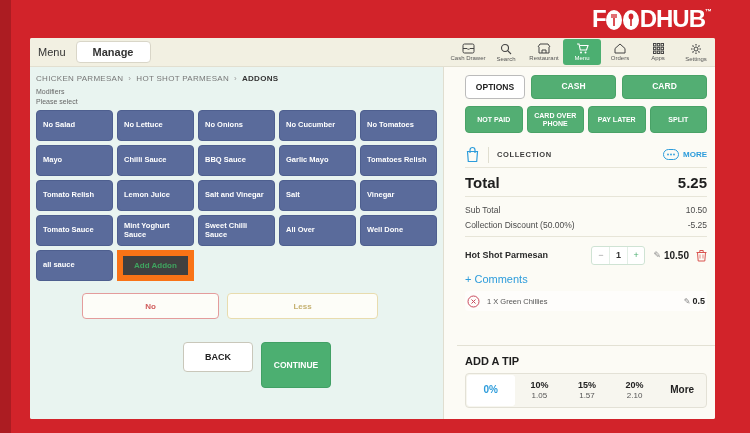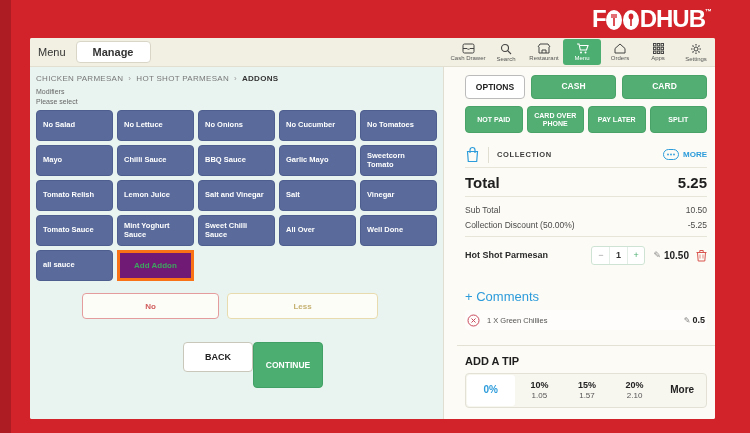--- a/index.html
+++ b/index.html
@@ -31,27 +31,27 @@
   
   .left { position:absolute; left:0; top:29px; width:413px; bottom:0; background:#e9f4f0; padding:7px 6px 0 6px; }
   .crumbs { display:flex; align-items:center; gap:5px; font-size:8px; color:#777; letter-spacing:.3px; margin-bottom:5px; }
   .crumbs .sep { color:#999; font-size:8px; }
   .crumbs .last { color:#333; font-weight:700; }
   .mods-title { font-size:7px; color:#666; margin-bottom:3px; }
   .mods-sub { font-size:7px; color:#666; margin-bottom:5px; }
 
   .grid { display:grid; grid-template-columns:repeat(5, 77px); gap:4px; }
   .modbtn { height:31px; background:#5a6b9b; border:1px solid #4e5f8f; border-radius:4px; color:#fff; font-size:7.5px; font-weight:700; display:flex; align-items:center; padding:8px 6px; line-height:1.15; }
-  .addbtn { height:31px; background:#701a75; border:3px solid #f97316; border-radius:0; color:#3fa45f; font-size:8px; font-weight:700; display:flex; align-items:center; justify-content:center; }
+  .addbtn { height:31px; background:#404040; border:6px solid #f97316; border-radius:0; color:#3fa45f; font-size:8px; font-weight:700; display:flex; align-items:center; justify-content:center; }
 
   .noless { display:flex; margin-top:12px; margin-left:46px; gap:8px; }
   .btn-no { width:137px; height:26px; background:#fdfdf8; border:1px solid #e49c9c; border-radius:4px; color:#d05c5c; font-size:8px; font-weight:700; display:flex; align-items:center; justify-content:center; }
   .btn-less { width:151px; height:26px; background:#fdfdf8; border:1px solid #e8dcae; border-radius:4px; color:#c5b170; font-size:8px; font-weight:700; display:flex; align-items:center; justify-content:center; }
 
-  .actions { display:flex; margin-top:23px; margin-left:127px; gap:0;padding-left:20px; }
+  .actions { display:flex; margin-top:23px; margin-left:127px; gap:8px;padding-left:20px; }
   .btn-back { width:70px; height:30px; background:#fff; border:1px solid #c9c7ba; border-radius:4px; color:#222; font-size:9px; font-weight:700; display:flex; align-items:center; justify-content:center; }
   .btn-continue { width:70px; height:46px; background:#4caf71; border:1px solid #41a065; border-radius:4px; color:#fff; font-size:8.5px; font-weight:700; display:flex; align-items:center; justify-content:center; }
 
   
   .right { position:absolute; left:413px; top:29px; right:0; bottom:0; background:#fcfbf5; border-left:1px solid #e0ded0; padding:8px 8px 0 21px; display:flex; flex-direction:column; }
   .payrow1 { display:flex; gap:6px; }
   .btn-options { width:60px; height:24px; background:#fff; border:1px solid #bbb; border-radius:4px; color:#222; font-size:8.5px; font-weight:700; display:flex; align-items:center; justify-content:center; }
   .gbtn { background:#53ae73; border:1px solid #49a267; border-radius:4px; color:#fff; font-weight:700; display:flex; align-items:center; justify-content:center; text-align:center; line-height:1.1; }
   .btn-cash, .btn-card { flex:1; height:24px; font-size:8.5px; }
   .payrow2 { display:flex; gap:4px; margin-top:7px; }
@@ -73,21 +73,21 @@
   .itemname { font-size:9px; font-weight:700; color:#2b2b2b; flex:1; }
   .stepper { display:flex; width:54px; height:19px; border:1px solid #cfe3d4; border-radius:3px; background:#fff; overflow:hidden; }
   .stepper .st { flex:1; display:flex; align-items:center; justify-content:center; font-size:9px; }
   .st-minus { color:#999; }
   .st-val { color:#333; font-weight:700; border-left:1px solid #e3efe6; border-right:1px solid #e3efe6; }
   .st-plus { color:#4caf71; }
   .pencil { font-size:9px; color:#888; margin:0 3px 0 8px; }
   .itemprice { font-size:10px; font-weight:700; color:#1e1e1e; }
   .trash { margin-left:7px; display:flex; }
 
-  .comments { font-size:13px; color:#2d9cdb; margin-top:23px; }
+  .comments { font-size:11px; color:#2d9cdb; margin-top:7px; }
   .subitem { display:flex; align-items:center; margin-top:6px; height:20px; background:rgba(255,255,255,.55); border-radius:3px; padding:0 2px; }
   .subitem .name { font-size:7.5px; color:#555; margin-left:7px; flex:1; }
   .subitem .pencil { margin:0 2px 0 0; font-size:8px; }
   .subitem .price { font-size:9px; font-weight:700; color:#222; }
 
   .spacer { flex:1; }
   .tip-divider { height:1px; background:#e3e1d4; margin:0 -8px; }
   .tip-title { font-size:11px; font-weight:800; color:#1e1e1e; margin-top:9px; }
   .tipbar { margin-top:6px; margin-bottom:11px; height:35px; border:1px solid #e3e1d6; border-radius:4px; background:#f7f6ef; display:flex; align-items:stretch; overflow:hidden; }
   .tipcell { flex:1; display:flex; flex-direction:column; align-items:center; justify-content:center; line-height:1.25; }
@@ -215,21 +215,21 @@
       <div class="grid">
         <div class="modbtn">No Salad</div>
         <div class="modbtn">No Lettuce</div>
         <div class="modbtn">No Onions</div>
         <div class="modbtn">No Cucumber</div>
         <div class="modbtn">No Tomatoes</div>
         <div class="modbtn">Mayo</div>
         <div class="modbtn">Chilli Sauce</div>
         <div class="modbtn">BBQ Sauce</div>
         <div class="modbtn">Garlic Mayo</div>
-        <div class="modbtn">Sweetcorn Tomato</div>
+        <div class="modbtn">Tomatoes Relish</div>
         <div class="modbtn">Tomato Relish</div>
         <div class="modbtn">Lemon Juice</div>
         <div class="modbtn">Salt and Vinegar</div>
         <div class="modbtn">Salt</div>
         <div class="modbtn">Vinegar</div>
         <div class="modbtn">Tomato Sauce</div>
         <div class="modbtn">Mint Yoghurt Sauce</div>
         <div class="modbtn">Sweet Chilli Sauce</div>
         <div class="modbtn">All Over</div>
         <div class="modbtn">Well Done</div>

